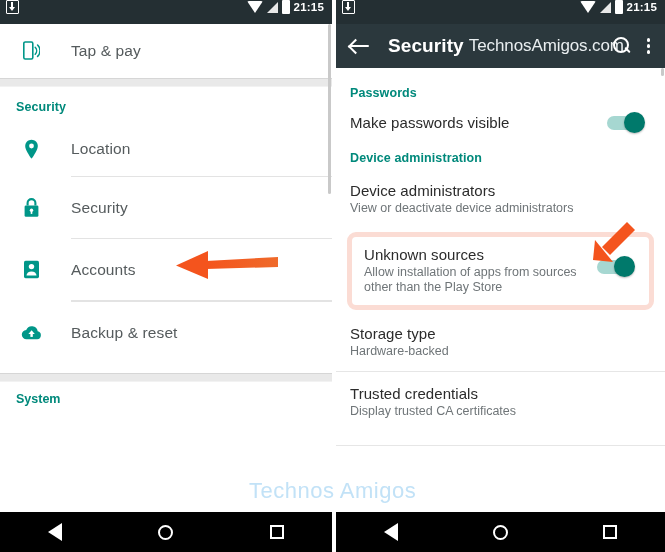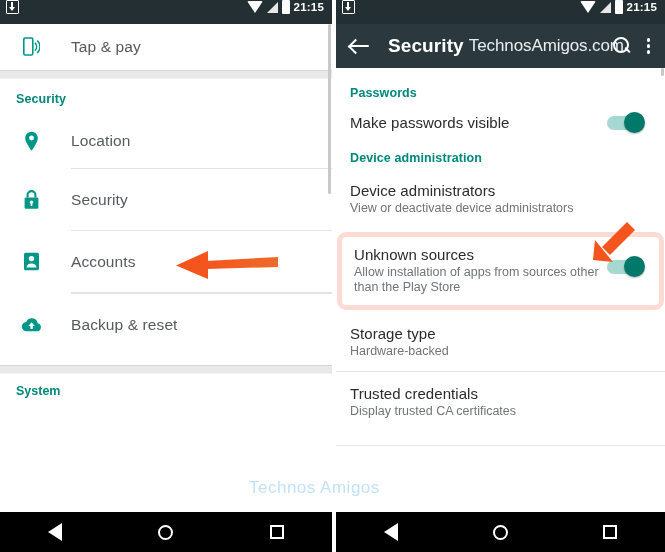--- a/index.html
+++ b/index.html
@@ -229,21 +229,21 @@
     border-radius: 50%;
     background: #00796b;
     box-shadow: 0 1px 2px rgba(0,0,0,.28);
   }
   .divider2 { height: 1px; background: #e6e6e6; }
 
   
   .highlight {
     border: 5px solid #fbdcd4;
     border-radius: 9px;
-    margin: 4px 1px;
+    margin: 4px 11px;
     background: #ffffff;
     position: relative;
   }
 
   
   .navbar {
     height: 40px;
     background: #000000;
     display: flex;
     align-items: center;
@@ -270,21 +270,21 @@
   .anno { position: absolute; pointer-events: none; }
   .watermark {
     position: absolute;
     left: 0; top: 0;
     width: 665px; height: 552px;
     pointer-events: none;
   }
   .wm-text {
     position: absolute;
     left: 249px; top: 478px;
-    font-size: 17px;
+    font-size: 22px;
     color: #c2e2f7;
     letter-spacing: 0.5px;
     white-space: nowrap;
   }
   .scroll-nub {
     position: absolute;
     right: 1px;
     width: 3px;
     background: #c9c9c9;
     border-radius: 2px;
@@ -311,21 +311,21 @@
         <span class="wifi-icon"></span>
         <span class="signal-icon"></span>
         <span class="batt-icon"></span>
         <span class="clock">21:15</span>
       </div>
     </div>
 
 
     <div class="content">
 
-      <div class="row" style="height:46px;">
+      <div class="row" style="height:54px;">
         <span class="ico">
           <svg width="17" height="20" viewBox="0 0 17 20">
             <rect x="0.8" y="1" width="9" height="17" rx="1.4" fill="none" stroke="#009688" stroke-width="1.6"></rect>
             <path d="M12.2 6.2a5 5 0 0 1 0 7" fill="none" stroke="#009688" stroke-width="1.5" stroke-linecap="round"></path>
             <path d="M14.6 4a8 8 0 0 1 0 11.4" fill="none" stroke="#009688" stroke-width="1.5" stroke-linecap="round"></path>
           </svg>
         </span>
         <span class="label">Tap &amp; pay</span>
       </div>
 

